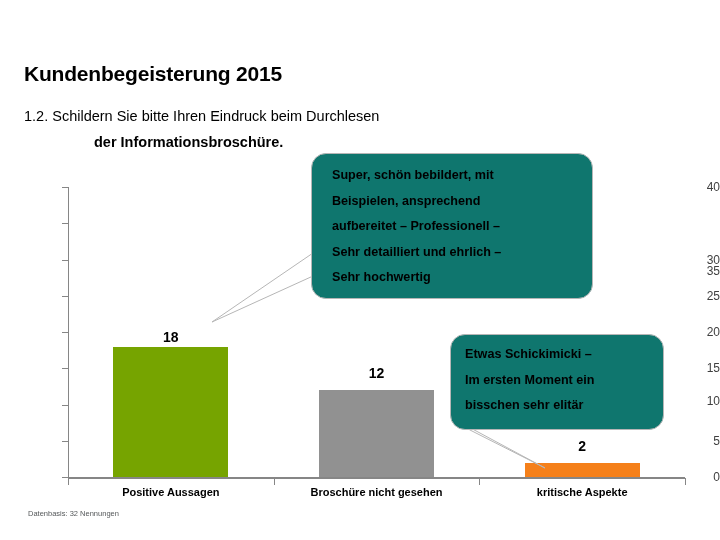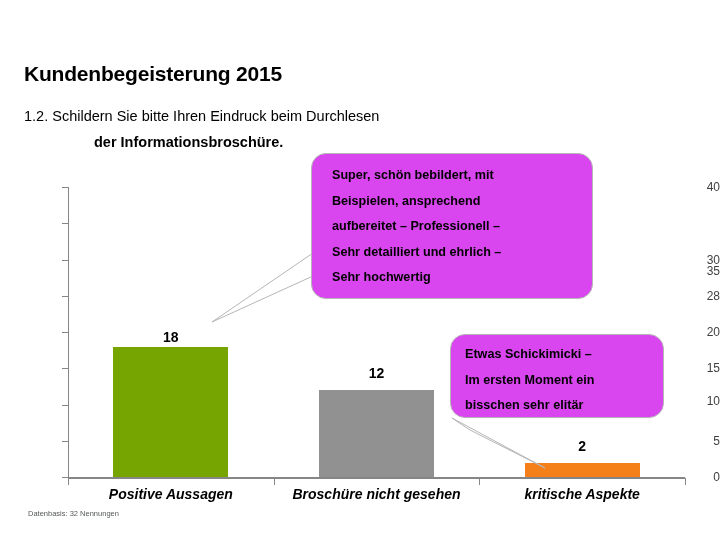--- a/index.html
+++ b/index.html
@@ -112,43 +112,42 @@
   .bar-label {
     position: absolute;
     font-size: 14px;
     font-weight: bold;
     text-align: center;
     transform: translateX(-50%);
   }
   .cat-label {
     position: absolute;
     top: 486px;
-    font-size: 14px;
+    font-size: 11px;
     font-weight: bold;
     text-align: center;
     transform: translateX(-50%);
     white-space: nowrap;
-    font-style: italic;
   }
 
   
   .footnote {
     position: absolute;
     left: 28px;
     top: 509px;
     font-size: 7.5px;
     color: #55585a;
     white-space: nowrap;
   }
 
   
   .callout {
     position: absolute;
     box-sizing: border-box;
-    background: #d946ef;
+    background: #0f766e;
     border: 1px solid #b6b6b6;
     border-radius: 15px;
     z-index: 5;
   }
   .callout-text {
     font-size: 12.6px;
     font-weight: bold;
     line-height: 25.5px;
     color: #000000;
     white-space: pre-line;
@@ -157,21 +156,21 @@
     left: 311px;
     top: 153px;
     width: 282px;
     height: 146px;
     padding: 9px 14px 0 20px;
   }
   #callout-2 {
     left: 450px;
     top: 334px;
     width: 214px;
-    height: 84px;
+    height: 96px;
     padding: 7px 19px 0 14px;
   }
   .tail-svg {
     position: absolute;
     left: 0; top: 0;
     width: 720px; height: 540px;
     pointer-events: none;
     z-index: 4;
   }
 </style>
@@ -192,21 +191,21 @@
         <div class="ytick-label" style="top: 477px;">0</div>
         <div class="ytick-line" style="top: 440.75px;"></div>
         <div class="ytick-label" style="top: 440.75px;">5</div>
         <div class="ytick-line" style="top: 404.5px;"></div>
         <div class="ytick-label" style="top: 401px;">10</div>
         <div class="ytick-line" style="top: 368.25px;"></div>
         <div class="ytick-label" style="top: 368.25px;">15</div>
         <div class="ytick-line" style="top: 332px;"></div>
         <div class="ytick-label" style="top: 332px;">20</div>
         <div class="ytick-line" style="top: 295.75px;"></div>
-        <div class="ytick-label" style="top: 295.75px;">28</div>
+        <div class="ytick-label" style="top: 295.75px;">25</div>
         <div class="ytick-line" style="top: 259.5px;"></div>
         <div class="ytick-label" style="top: 259.5px;">30</div>
         <div class="ytick-line" style="top: 223.25px;"></div>
         <div class="ytick-label" style="top: 223.25px; margin-top: 48px;">35</div>
         <div class="ytick-line" style="top: 187px;"></div>
         <div class="ytick-label" style="top: 187px;">40</div>
       </div>
     <div id="xseps">
         <div class="xsep" style="left: 68px;"></div>
         <div class="xsep" style="left: 273.667px;"></div>

